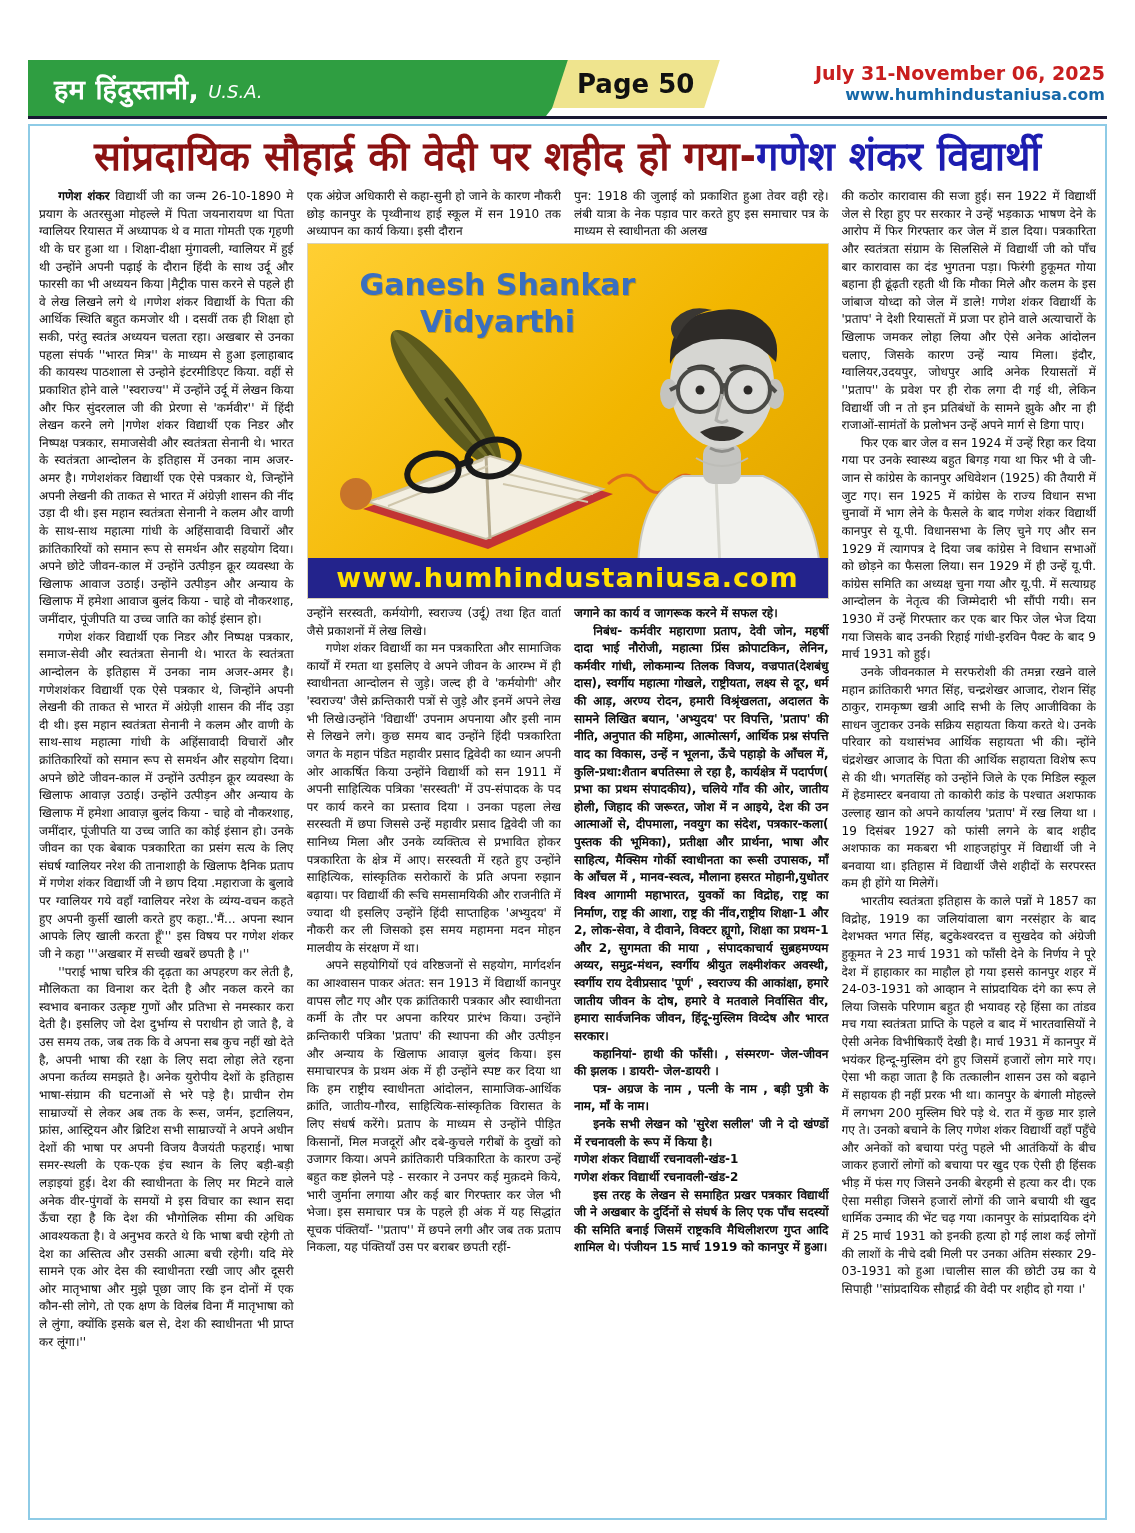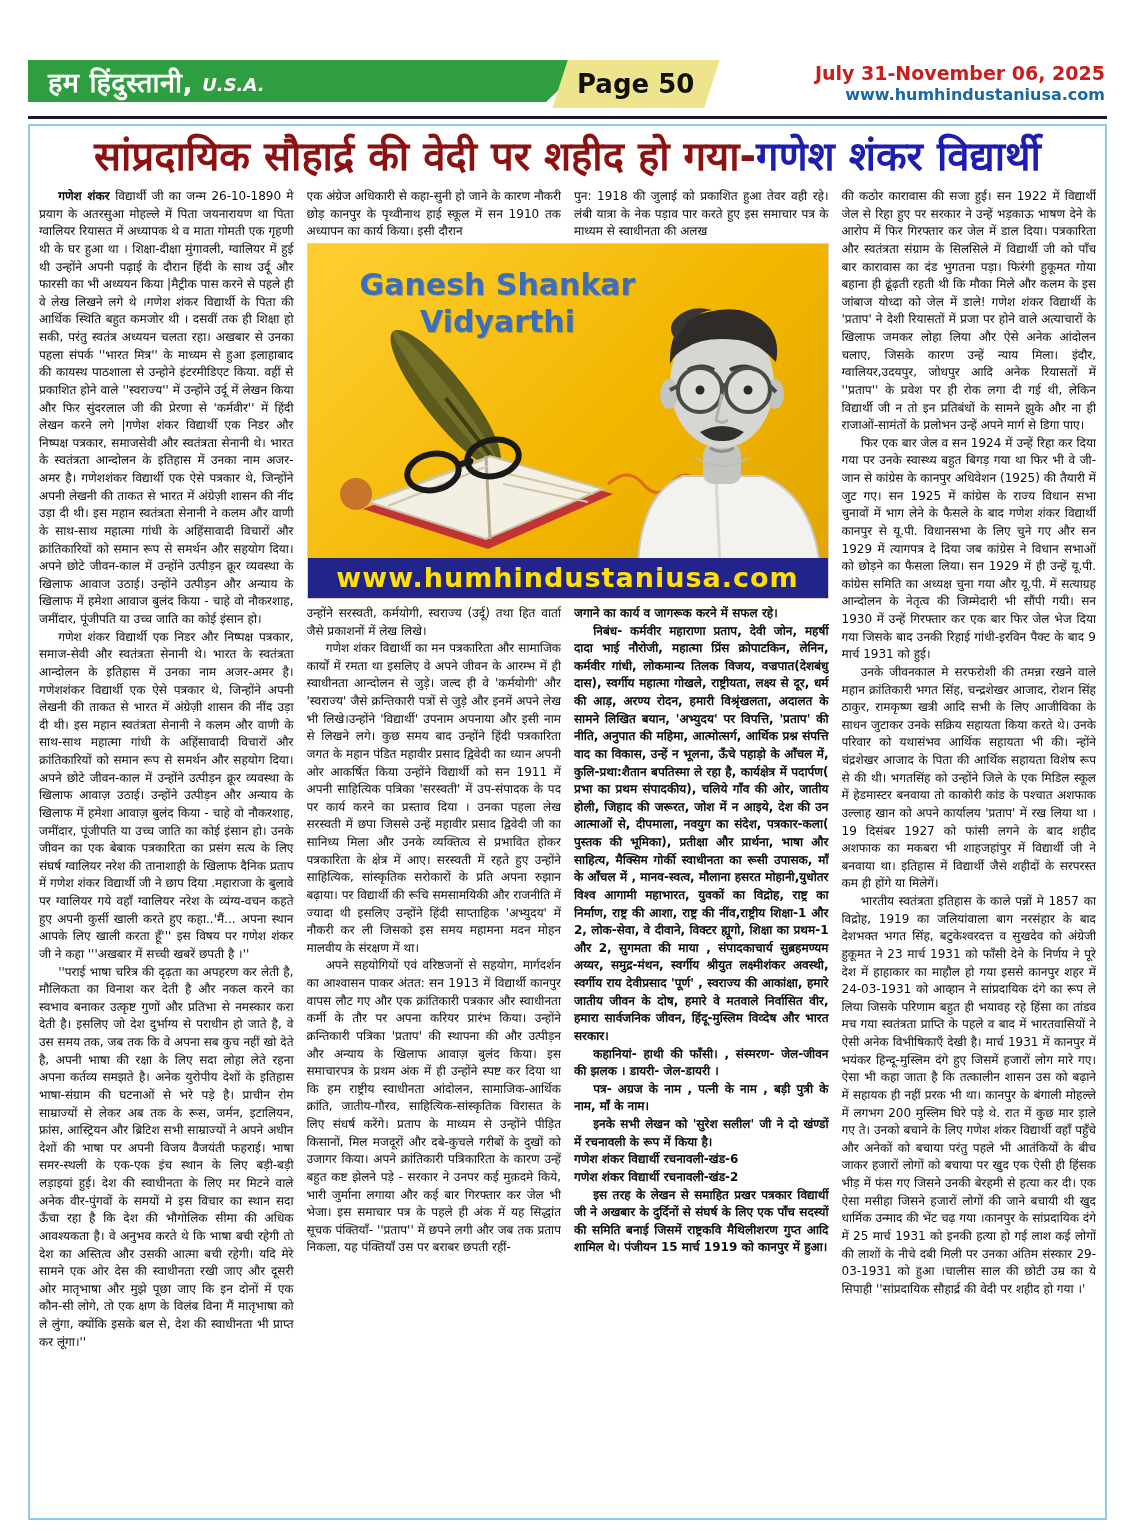--- a/index.html
+++ b/index.html
@@ -1,25 +1,25 @@
 <!DOCTYPE html>
 <html><head>
 <meta charset="utf-8">
 <style>
   * { margin:0; padding:0; box-sizing:border-box; }
   html,body { width:1135px; background:#ffffff; }
   body { height:1533px; font-family:"DejaVu Sans","Liberation Sans",sans-serif; color:#111; }
 
   
   .header { position:relative; margin:56px 28px 0 28px; height:60px; }
-  .brand-band { position:absolute; left:0; top:4px; width:562px; height:42px;
+  .brand-band { position:absolute; left:0; top:4px; width:562px; height:56px;
     background:#2f9e41; clip-path:polygon(0 0,100% 0,calc(100% - 44px) 100%,0 100%);
-    display:flex; align-items:center; padding-left:20px; }
+    display:flex; align-items:center; padding-left:26px; }
   .brand-hindi { color:#fff; font-weight:bold; font-size:27px; letter-spacing:.5px; }
-  .brand-usa { color:#fff; font-weight:bold; font-style:italic; font-size:18px; margin-left:9px; margin-top:6px; }
+  .brand-usa { color:#fff; font-weight:normal; font-style:italic; font-size:18px; margin-left:9px; margin-top:6px; }
   .page-badge { position:absolute; left:532px; top:4px; width:152px; height:48px;
     background:#efe48e; transform:skewX(-18deg); display:flex; align-items:center; justify-content:center; }
   .page-badge span { transform:skewX(18deg); font-weight:bold; font-size:26px; color:#111; }
   .header-right { position:absolute; right:2px; top:6px; text-align:right; line-height:1.2; }
   .date-line { color:#c81e1e; font-weight:bold; font-size:19px; }
   .site-line { color:#1668a8; font-weight:bold; font-size:16px; }
   .header-rule { margin:0 28px; height:3px; background:#181833; }
 
   
   .article-box { margin:5px 28px 0 28px; border:2px solid #8ecbe6; height:1396px;
@@ -168,21 +168,21 @@
           <p class="flush">उन्होंने सरस्वती, कर्मयोगी, स्वराज्य (उर्दू) तथा हित वार्ता जैसे प्रकाशनों में लेख लिखे।</p>
           <p>गणेश शंकर विद्यार्थी का मन पत्रकारिता और सामाजिक कार्यों में रमता था इसलिए वे अपने जीवन के आरम्भ में ही स्वाधीनता आन्दोलन से जुड़े। जल्द ही वे 'कर्मयोगी' और 'स्वराज्य' जैसे क्रन्तिकारी पत्रों से जुड़े और इनमें अपने लेख भी लिखे।उन्होंने 'विद्यार्थी' उपनाम अपनाया और इसी नाम से लिखने लगे। कुछ समय बाद उन्होंने हिंदी पत्रकारिता जगत के महान पंडित महावीर प्रसाद द्विवेदी का ध्यान अपनी ओर आकर्षित किया उन्होंने विद्यार्थी को सन 1911 में अपनी साहित्यिक पत्रिका 'सरस्वती' में उप-संपादक के पद पर कार्य करने का प्रस्ताव दिया । उनका पहला लेख सरस्वती में छपा जिससे उन्हें महावीर प्रसाद द्विवेदी जी का सानिध्य मिला और उनके व्यक्तित्व से प्रभावित होकर पत्रकारिता के क्षेत्र में आए। सरस्वती में रहते हुए उन्होंने साहित्यिक, सांस्कृतिक सरोकारों के प्रति अपना रुझान बढ़ाया।  पर विद्यार्थी की रूचि समसामयिकी और राजनीति में ज्यादा थी इसलिए उन्होंने हिंदी साप्ताहिक 'अभ्युदय' में नौकरी कर ली जिसको इस समय महामना मदन मोहन मालवीय के संरक्षण में था।</p>
           <p>अपने सहयोगियों एवं वरिष्ठजनों से सहयोग, मार्गदर्शन का आश्वासन पाकर अंतत: सन 1913 में विद्यार्थी कानपुर वापस लौट गए और एक क्रांतिकारी पत्रकार और स्वाधीनता कर्मी के तौर पर अपना करियर प्रारंभ किया। उन्होंने क्रन्तिकारी पत्रिका 'प्रताप' की स्थापना की और उत्पीड़न और अन्याय के खिलाफ आवाज़ बुलंद किया। इस समाचारपत्र के प्रथम अंक में ही उन्होंने स्पष्ट कर दिया था कि हम राष्ट्रीय स्वाधीनता आंदोलन, सामाजिक-आर्थिक क्रांति, जातीय-गौरव, साहित्यिक-सांस्कृतिक विरासत के लिए संधर्ष करेंगे। प्रताप के माध्यम से उन्होंने पीड़ित किसानों, मिल मजदूरों और दबे-कुचले गरीबों के दुखों को उजागर किया। अपने क्रांतिकारी पत्रिकारिता के कारण उन्हें बहुत कष्ट झेलने पड़े - सरकार ने उनपर कई मुक़दमे किये, भारी जुर्माना लगाया और कई बार गिरफ्तार कर जेल भी भेजा। इस समाचार पत्र के पहले ही अंक में यह सिद्धांत सूचक पंक्तियाँ- ''प्रताप'' में छपने लगी और जब तक प्रताप निकला, यह पंक्तियाँ उस पर बराबर छपती रहीं-</p>
         </div>
       <div class="c3body textcol">
           <p class="flush">जगाने का कार्य व जागरूक करने में सफल रहे।</p>
           <p>निबंध- कर्मवीर महाराणा प्रताप, देवी जोन, महर्षी दादा भाई नौरोजी, महात्मा प्रिंस क्रोपाटकिन, लेनिन, कर्मवीर गांधी, लोकमान्य तिलक विजय, वज्रपात(देशबंधु दास), स्वर्गीय महात्मा गोखले, राष्ट्रीयता, लक्ष्य से दूर, धर्म की आड़, अरण्य रोदन, हमारी विश्रृंखलता, अदालत के सामने लिखित बयान, 'अभ्युदय' पर विपत्ति, 'प्रताप' की नीति, अनुपात की महिमा, आत्मोत्सर्ग, आर्थिक प्रश्न संपत्ति वाद का विकास, उन्हें न भूलना, ऊँचे पहाड़ो के आँचल में, कुलि-प्रथा:शैतान बपतिस्मा ले रहा है, कार्यक्षेत्र में पदार्पण( प्रभा का प्रथम संपादकीय), चलिये गाँव की ओर, जातीय होली, जिहाद की जरूरत, जोश में न आइये, देश की उन आत्माओं से, दीपमाला, नवयुग का संदेश, पत्रकार-कला( पुस्तक की भूमिका), प्रतीक्षा और प्रार्थना, भाषा और साहित्य, मैक्सिम गोर्की स्वाधीनता का रूसी उपासक, माँ के आँचल में , मानव-स्वत्व, मौलाना हसरत मोहानी,युधोतर विश्व आगामी महाभारत, युवकों का विद्रोह, राष्ट्र का निर्माण, राष्ट्र की आशा, राष्ट्र की नींव,राष्ट्रीय शिक्षा-1 और 2, लोक-सेवा, वे दीवाने, विक्टर ह्यूगो, शिक्षा का प्रथम-1 और 2, सुगमता की माया , संपादकाचार्य सुब्रहमण्यम अय्यर, समुद्र-मंथन, स्वर्गीय श्रीयुत लक्ष्मीशंकर अवस्थी, स्वर्गीय राय देवीप्रसाद 'पूर्ण' , स्वराज्य की आकांक्षा, हमारे जातीय जीवन के दोष, हमारे वे मतवाले निर्वासित वीर, हमारा सार्वजनिक जीवन, हिंदू-मुस्लिम विव्देष और भारत सरकार।</p>
           <p>कहानियां- हाथी की फाँसी। , संस्मरण- जेल-जीवन की झलक । डायरी- जेल-डायरी ।</p>
           <p>पत्र- अग्रज के नाम , पत्नी के नाम , बड़ी पुत्री के नाम, माँ के नाम।</p>
           <p>इनके सभी लेखन को 'सुरेश सलील' जी ने दो खंण्डों में रचनावली के रूप में किया है।</p>
-          <p class="noindent">गणेश शंकर विद्यार्थी रचनावली-खंड-6</p>
+          <p class="noindent">गणेश शंकर विद्यार्थी रचनावली-खंड-1</p>
           <p class="noindent">गणेश शंकर विद्यार्थी रचनावली-खंड-2</p>
           <p>इस तरह के लेखन से समाहित प्रखर पत्रकार विद्यार्थी जी ने अखबार के दुर्दिनों से संघर्ष के लिए एक पाँच सदस्यों की समिति बनाई जिसमें राष्ट्रकवि मैथिलीशरण गुप्त आदि शामिल थे। पंजीयन 15 मार्च 1919 को कानपुर में हुआ।</p>
         </div>
       <div class="col4 textcol">
           <p class="flush">की कठोर कारावास की सजा हुई। सन 1922 में विद्यार्थी जेल से रिहा हुए पर सरकार ने उन्हें भड़काऊ भाषण देने के आरोप में फिर गिरफ्तार कर जेल में डाल दिया। पत्रकारिता और स्वतंत्रता संग्राम के सिलसिले में विद्यार्थी जी को पाँच बार कारावास का दंड भुगतना पड़ा। फिरंगी हुकूमत गोया बहाना ही ढूंढ़ती रहती थी कि मौका मिले और कलम के इस जांबाज योध्दा को जेल में डाले! गणेश शंकर विद्यार्थी के 'प्रताप' ने देशी रियासतों में प्रजा पर होने वाले अत्याचारों के खिलाफ जमकर लोहा लिया और ऐसे अनेक आंदोलन चलाए, जिसके कारण उन्हें न्याय मिला। इंदौर, ग्वालियर,उदयपुर, जोधपुर आदि अनेक रियासतों में ''प्रताप'' के प्रवेश पर ही रोक लगा दी गई थी, लेकिन विद्यार्थी जी न तो इन प्रतिबंधों के सामने झुके और ना ही राजाओं-सामंतों के प्रलोभन उन्हें अपने मार्ग से डिगा पाए।</p>
           <p>फिर एक बार जेल व सन 1924 में उन्हें रिहा कर दिया गया पर उनके स्वास्थ्य बहुत बिगड़ गया था फिर भी वे जी-जान से कांग्रेस के कानपुर अधिवेशन (1925) की तैयारी में जुट गए। सन 1925 में कांग्रेस के राज्य विधान सभा चुनावों में भाग लेने के फैसले के बाद गणेश शंकर विद्यार्थी कानपुर से यू.पी. विधानसभा के लिए चुने गए और सन 1929 में त्यागपत्र दे दिया जब कांग्रेस ने विधान सभाओं को छोड़ने का फैसला लिया। सन 1929 में ही उन्हें यू.पी. कांग्रेस समिति का अध्यक्ष चुना गया और यू.पी. में सत्याग्रह आन्दोलन के नेतृत्व की जिम्मेदारी भी सौंपी गयी। सन 1930 में उन्हें गिरफ्तार कर एक बार फिर जेल भेज दिया गया जिसके बाद उनकी रिहाई गांधी-इरविन पैक्ट के बाद 9 मार्च 1931 को हुई।</p>
           <p>उनके जीवनकाल मे सरफरोशी की तमन्ना रखने वाले महान क्रांतिकारी भगत सिंह, चन्द्रशेखर आजाद, रोशन सिंह ठाकुर, रामकृष्ण खत्री आदि सभी के लिए आजीविका के साधन जुटाकर उनके सक्रिय सहायता किया करते थे। उनके परिवार को यथासंभव आर्थिक सहायता भी की। न्होंने चंद्रशेखर आजाद के पिता की आर्थिक सहायता विशेष रूप से की थी। भगतसिंह को उन्होंने जिले के एक मिडिल स्कूल में हेडमास्टर बनवाया तो काकोरी कांड के पश्चात अशफाक उल्लाह खान को अपने कार्यालय 'प्रताप' में रख लिया था । 19 दिसंबर 1927 को फांसी लगने के बाद शहीद अशफाक का मकबरा भी शाहजहांपुर में विद्यार्थी जी ने बनवाया था। इतिहास में विद्यार्थी जैसे शहीदों के सरपरस्त कम ही होंगे या मिलेगें।</p>
           <p>भारतीय स्वतंत्रता इतिहास के काले पन्नों मे 1857 का विद्रोह, 1919 का जलियांवाला बाग नरसंहार के बाद देशभक्त भगत सिंह, बटुकेश्वरदत्त व सुखदेव को अंग्रेजी हुकूमत ने 23 मार्च 1931 को फाँसी देने के निर्णय ने पूरे देश में हाहाकार का माहौल हो गया इससे कानपुर शहर में 24-03-1931 को आव्हान ने सांप्रदायिक दंगे का रूप ले लिया जिसके परिणाम बहुत ही भयावह रहे हिंसा का तांडव मच गया स्वतंत्रता प्राप्ति के पहले व बाद में भारतवासियों ने ऐसी अनेक विभीषिकाएँ देखी है। मार्च 1931 में कानपुर में भयंकर हिन्दू-मुस्लिम दंगे हुए जिसमें हजारों लोग मारे गए। ऐसा भी कहा जाता है कि तत्कालीन शासन उस को बढ़ाने में सहायक ही नहीं प्ररक भी था। कानपुर के बंगाली मोहल्ले में लगभग 200 मुस्लिम घिरे पड़े थे. रात में कुछ मार ड़ाले गए ते। उनको बचाने के लिए गणेश शंकर विद्यार्थी वहाँ पहुँचे और अनेकों को बचाया परंतु पहले भी आतंकियों के बीच जाकर हजारों लोगों को बचाया पर खुद एक ऐसी ही हिंसक भीड़ में फंस गए जिसने उनकी बेरहमी से हत्या कर दी। एक ऐसा मसीहा जिसने हजारों लोगों की जाने बचायी थी खुद धार्मिक उन्माद की भेंट चढ़ गया ।कानपुर के सांप्रदायिक दंगे में 25 मार्च 1931 को इनकी हत्या हो गई लाश कई लोगों की लाशों के नीचे दबी मिली पर उनका अंतिम संस्कार 29-03-1931 को हुआ ।चालीस साल की छोटी उम्र का ये सिपाही ''सांप्रदायिक सौहार्द्र की वेदी पर शहीद हो गया ।'</p>
         </div>
     </div>

